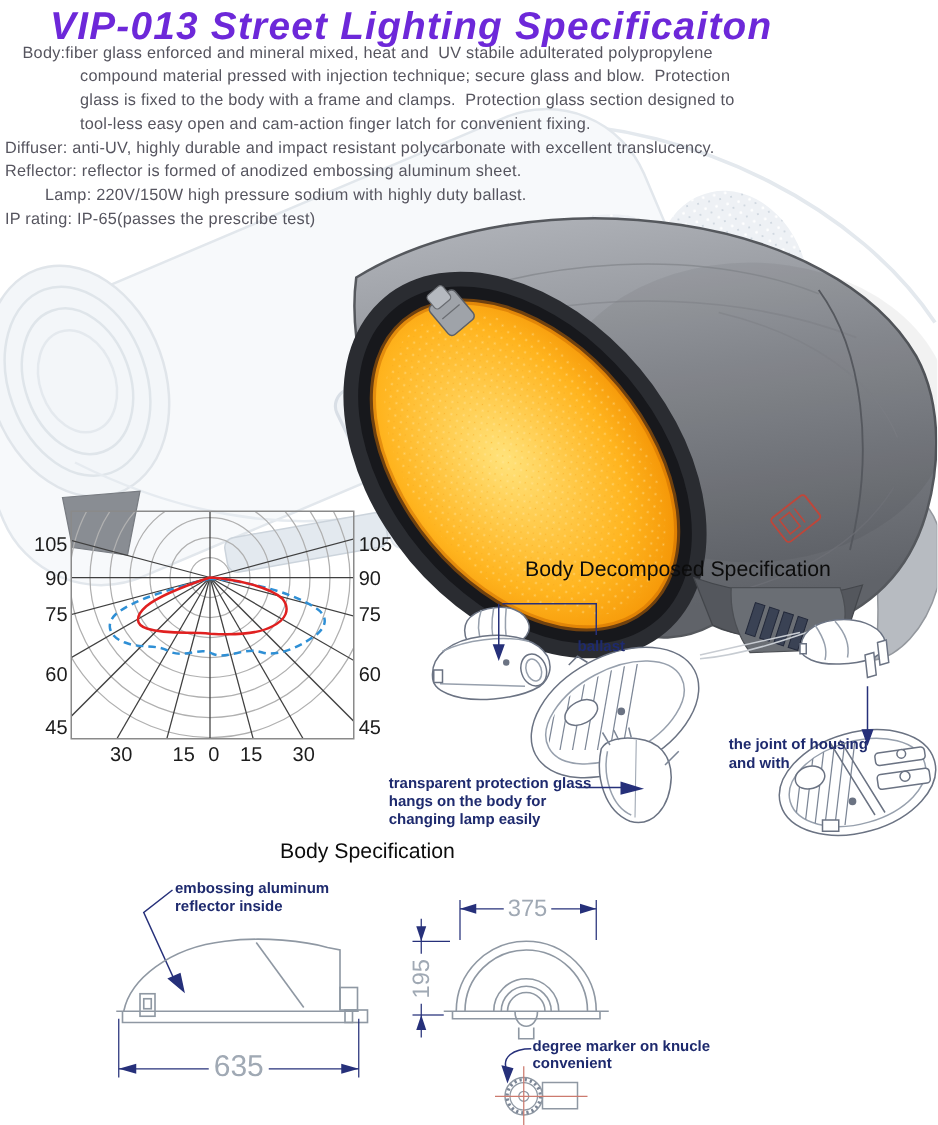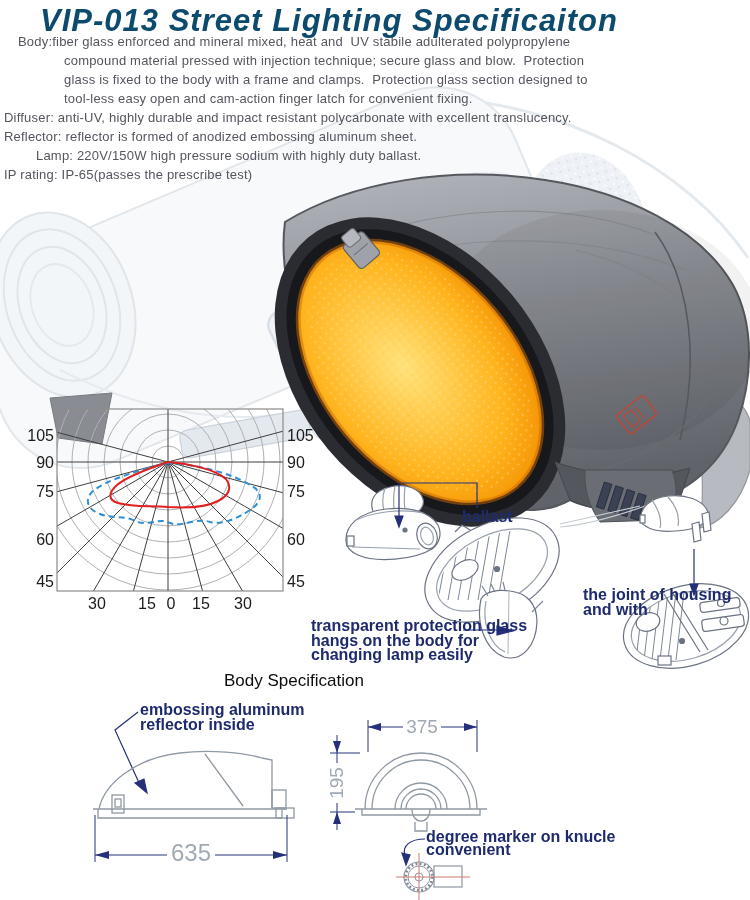--- a/index.html
+++ b/index.html
@@ -1,24 +1,24 @@
 <!DOCTYPE html>
 <html><head>
 <meta charset="utf-8">
 <style>
   html,body{margin:0;padding:0;background:#ffffff;}
   #page{position:relative;width:750px;height:900px;background:#ffffff;overflow:hidden;
         font-family:"Liberation Sans",sans-serif;}
   #gfx{position:absolute;left:0;top:0;width:750px;height:900px;}
   .abs{position:absolute;}
   #title{left:0;top:3px;width:658px;text-align:center;font-size:31px;font-style:italic;
-         font-weight:bold;color:#0c4a6e;letter-spacing:1px;}
+         font-weight:bold;color:#6d28d9;letter-spacing:1px;}
   .spec-line{font-size:13px;color:#56555f;white-space:pre;letter-spacing:0.2px;}
   .heading{font-size:17px;color:#0c0c0c;white-space:pre;}
-  .note{font-size:16px;font-weight:bold;color:#1e2a6e;line-height:14.5px;white-space:pre;}
+  .note{font-size:12px;font-weight:bold;color:#1e2a6e;line-height:14.5px;white-space:pre;}
   svg text{font-family:"Liberation Sans",sans-serif;}
   .chart-label{font-size:16px;fill:#1c1c1c;}
   .dim-text{fill:#a0a9b4;}
 </style>
 </head>
 <body>
 
 <div id="page">
 
 <svg id="gfx" viewBox="0 0 750 900">
@@ -328,20 +328,21 @@
 
 <div class="abs spec-line" style="left:18px;top:34px">Body:fiber glass enforced and mineral mixed, heat and  UV stabile adulterated polypropylene</div>
 <div class="abs spec-line" style="left:64px;top:53px">compound material pressed with injection technique; secure glass and blow.  Protection</div>
 <div class="abs spec-line" style="left:64px;top:72px">glass is fixed to the body with a frame and clamps.  Protection glass section designed to</div>
 <div class="abs spec-line" style="left:4px;top:110px">Diffuser: anti-UV, highly durable and impact resistant polycarbonate with excellent translucency.</div>
 <div class="abs spec-line" style="left:64px;top:91px">tool-less easy open and cam-action finger latch for convenient fixing.</div>
 <div class="abs spec-line" style="left:4px;top:129px">Reflector: reflector is formed of anodized embossing aluminum sheet.</div>
 <div class="abs spec-line" style="left:36px;top:148px">Lamp: 220V/150W high pressure sodium with highly duty ballast.</div>
 <div class="abs spec-line" style="left:4px;top:167px">IP rating: IP-65(passes the prescribe test)</div>
 
+<div class="abs heading" style="left:420px;top:446px">Body Decomposed Specification</div>
 <div class="abs heading" style="left:224px;top:671px">Body Specification</div>
 
 <div class="abs note" style="left:462px;top:510px">ballast</div>
 
 <div class="abs note" style="left:583px;top:588px"><span>the joint of housing</span><br><span>and with</span></div>
 
 <div class="abs note" style="left:311px;top:619px"><span>transparent protection glass</span><br><span>hangs on the body for</span><br><span>changing lamp easily</span></div>
 
 <div class="abs note" style="left:140px;top:703px"><span>embossing aluminum</span><br><span>reflector inside</span></div>
 

